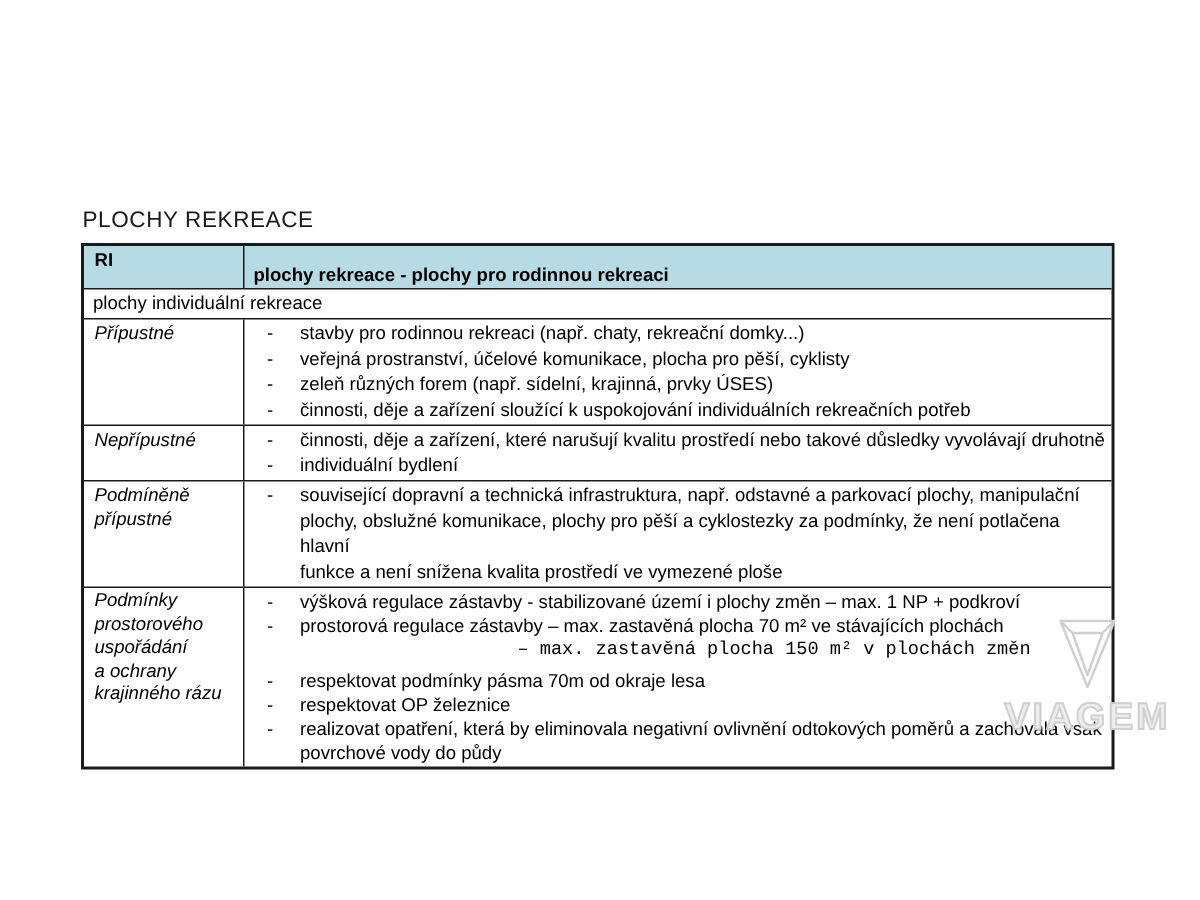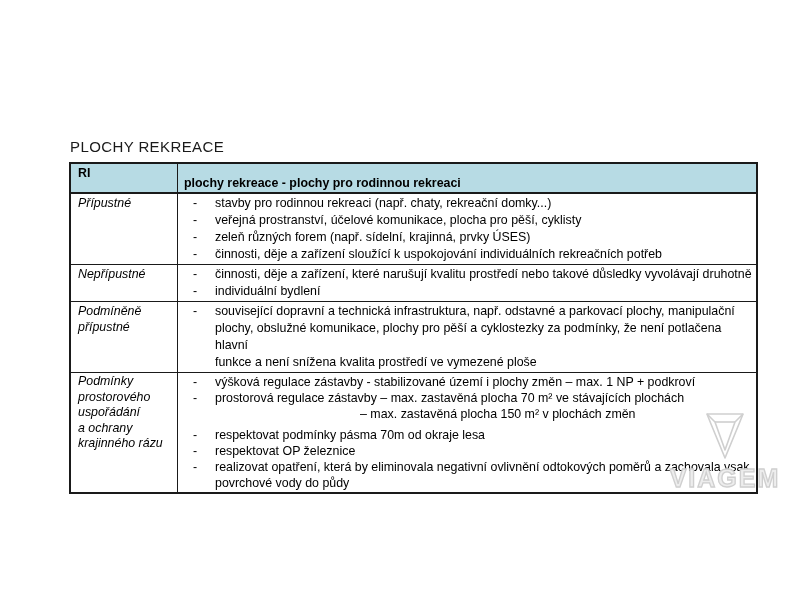--- a/index.html
+++ b/index.html
@@ -1,42 +1,42 @@
 <!DOCTYPE html>
 <html><head>
 <meta charset="utf-8">
 <style>
   html,body{margin:0;padding:0;}
   body{
     width:800px;height:600px;position:relative;background:#ffffff;
     font-family:"Liberation Sans","DejaVu Sans",sans-serif;
     color:#000;overflow:hidden;
   }
-  .doc{position:absolute;left:69px;top:138px;width:689px;}
+  .doc{position:absolute;left:54px;top:138px;width:689px;}
   .page-title{
     font-size:15px;font-weight:normal;letter-spacing:.4px;
     margin:0 0 7px 1px;color:#1a1a1a;
   }
   .ztable{border:2px solid #1a1a1a;background:#fff;font-size:12.4px;}
   .row{display:flex;align-items:stretch;border-top:1px solid #1a1a1a;}
   .row:first-child{border-top:none;}
   .cell-label{
     flex:0 0 107px;width:107px;box-sizing:border-box;
     border-right:1px solid #1a1a1a;
     padding:1px 3px 1px 7px;font-style:italic;line-height:16px;
     white-space:pre-line;
   }
   .cell-content{flex:1;min-width:0;padding:1px 3px 1px 6px;line-height:17px;}
   .header-row{background:#b7dbe4;font-weight:bold;}
   .header-row .cell-label{font-style:normal;line-height:16px;padding-top:1px;}
   .header-row .cell-content{line-height:16px;padding-top:11px;}
   .line{display:flex;}
   .bullet{flex:0 0 31px;width:31px;box-sizing:border-box;padding-left:9px;}
   .btext{flex:1;min-width:0;white-space:pre-line;}
-  .indent .btext{margin-left:145px;}
+  .indent .btext{margin-left:145px;font-family:Liberation Mono, monospace;}
   .gap{margin-top:5px;}
   .tight .cell-content{line-height:16px;}
   .tight .cell-label{line-height:15.5px;}
 
   
   .watermark{position:absolute;left:660px;top:410px;width:130px;pointer-events:none;}
   .wm-logo{display:block;margin:0 auto;width:44px;height:52px;}
   .wm-text{
     margin-top:2px;text-align:center;
     font-size:25px;font-weight:bold;letter-spacing:2px;
@@ -52,20 +52,25 @@
   <div class="page-title">PLOCHY REKREACE</div>
 
   <div class="ztable">
 
     <div class="row header-row">
       <div class="cell-label">RI</div>
       <div class="cell-content">plochy rekreace - plochy pro rodinnou rekreaci</div>
     </div>
 
     <div class="row">
+      <div class="cell-content">
+        <div class="line">
+          <span class="btext">plochy individuální rekreace</span>
+        </div>
+      </div>
     </div>
 
     <div class="row">
       <div class="cell-label">Přípustné</div>
       <div class="cell-content">
         <div class="line">
           <span class="bullet">-</span>
           <span class="btext">stavby pro rodinnou rekreaci (např. chaty, rekreační domky...)</span>
         </div>
         <div class="line">

